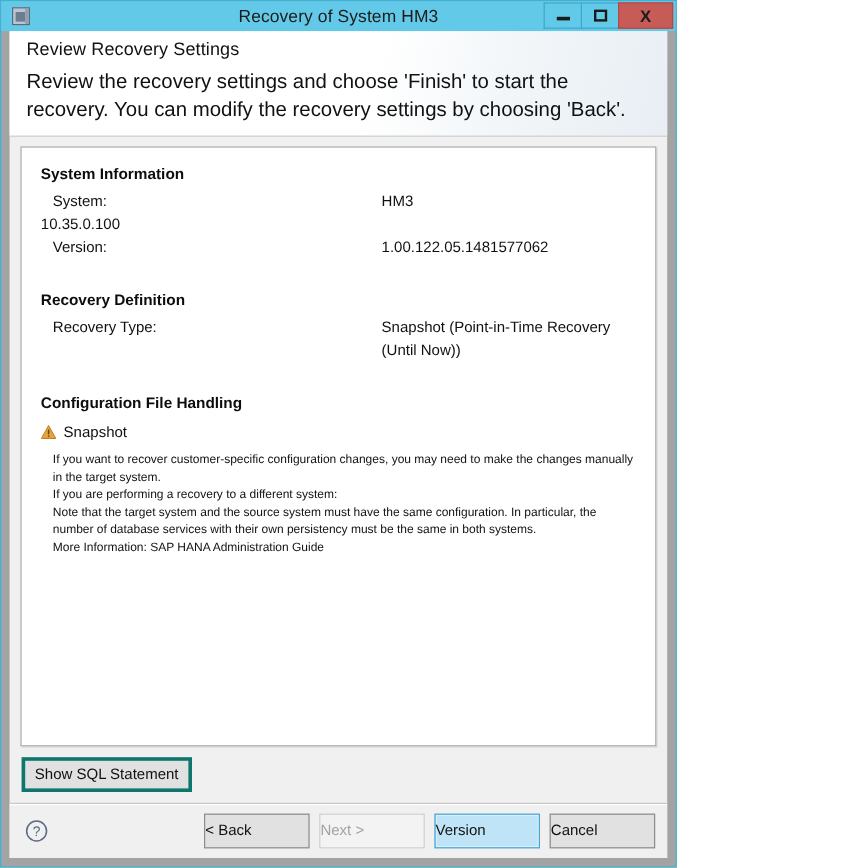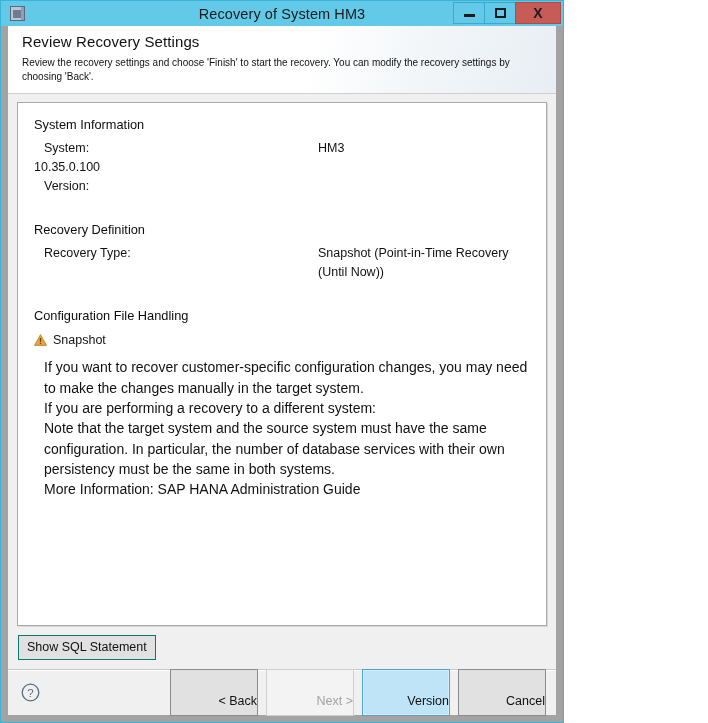--- a/index.html
+++ b/index.html
@@ -139,21 +139,21 @@
     box-sizing: border-box;
   }
   .wizard-title {
     font-size: 15px;
     font-weight: normal;
     color: #111111;
     margin: 0 0 6px 0;
     letter-spacing: 0.1px;
   }
   .wizard-desc {
-    font-size: 10px;
+    font-size: 17px;
     color: #111111;
     line-height: 1.42;
     max-width: 530px;
   }
 
   
   .panel-wrap {
     flex: 1 1 auto;
     padding: 8px 9px 0 9px;
     min-height: 0;
@@ -165,21 +165,21 @@
     background: #ffffff;
     border: 1px solid #a9a9a9;
     box-shadow: 1px 1px 0 #d8d8d8;
     box-sizing: border-box;
     padding: 14px 16px;
     overflow: hidden;
   }
 
   .section-title {
     font-size: 12.8px;
-    font-weight: normal;
+    font-weight: bold;
     color: #0d0d0d;
     margin: 0 0 7px 0;
   }
   .section-title.spaced {
     margin-top: 26px;
   }
 
   .kv-row {
     display: flex;
     font-size: 12.5px;
@@ -206,21 +206,21 @@
     height: 12px;
     position: relative;
     flex: 0 0 13px;
   }
   .caution-icon svg { display: block; }
   .caution-label {
     font-size: 12.5px;
     color: #111111;
   }
   .caution-body {
-    font-size: 14px;
+    font-size: 10px;
     color: #111111;
     line-height: 1.45;
     padding-left: 10px;
     max-width: 640px;
   }
   .caution-body p { margin: 0; }
 
   
   .sql-row {
     flex: 0 0 auto;
@@ -233,21 +233,21 @@
     color: #111111;
     background: #e1e1e1;
     border: 1px solid #8c8c8c;
     padding: 4px 9px 5px 9px;
     box-sizing: border-box;
     line-height: 1.15;
     cursor: default;
   }
   .btn-sql {
     background: #e1e1e1;
-    border: 1px solid #0f766e;
+    border: 3px solid #0f766e;
     padding: 4px 8px 5px 8px;
   }
 
   
   .footer {
     flex: 0 0 auto;
     border-top: 1px solid #c8c8c8;
     box-shadow: inset 0 1px 0 #ffffff;
     background: #f0f0f0;
     height: 46px;
@@ -261,22 +261,22 @@
     height: 19px;
     flex: 0 0 19px;
   }
   .footer-spacer { flex: 1 1 auto; }
   .footer-buttons {
     display: flex;
     gap: 8px;
   }
   .btn-nav {
     width: 88px;
-    text-align: right;
-    padding: 24px 0 7px 0;
+    text-align: left;
+    padding: 6px 0 7px 0;
     background: #e1e1e1;
     border: 1px solid #8c8c8c;
   }
   .btn-nav.disabled {
     color: #a3a3a3;
     background: #f3f3f3;
     border-color: #d0d0d0;
   }
   .btn-nav.primary {
     background: #bfe4f7;
@@ -326,20 +326,21 @@
 
         <div class="kv-row">
           <div class="kv-key">System:</div>
           <div class="kv-val">HM3</div>
         </div>
         <div class="kv-row">
           <div class="kv-val">10.35.0.100</div>
         </div>
         <div class="kv-row">
           <div class="kv-key">Version:</div>
+          <div class="kv-val">1.00.122.05.1481577062</div>
         </div>
 
         <div class="section-title spaced">Recovery Definition</div>
 
         <div class="kv-row">
           <div class="kv-key">Recovery Type:</div>
           <div class="kv-val">Snapshot (Point-in-Time Recovery (Until Now))</div>
         </div>
 
         <div class="section-title spaced">Configuration File Handling</div>

